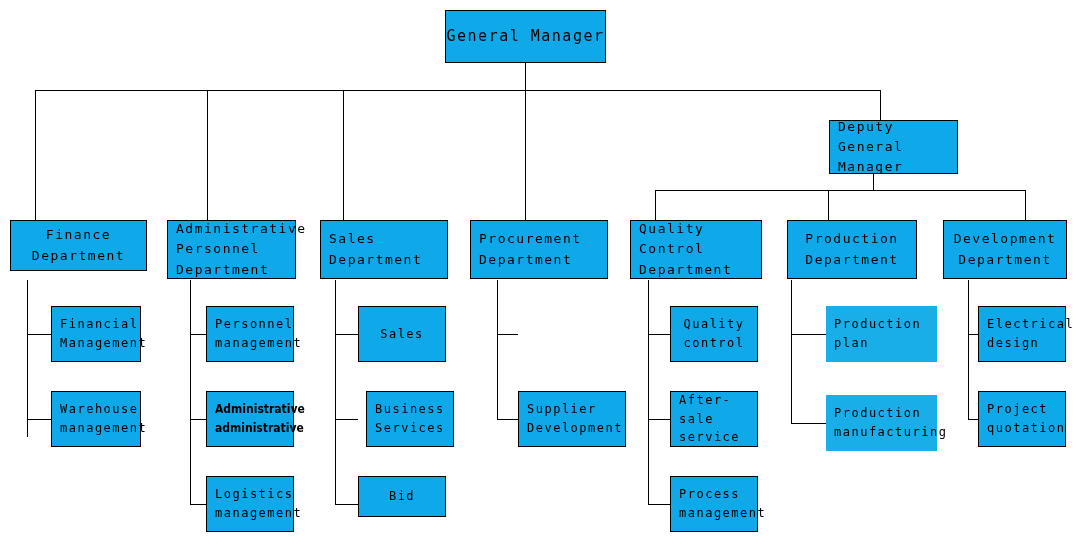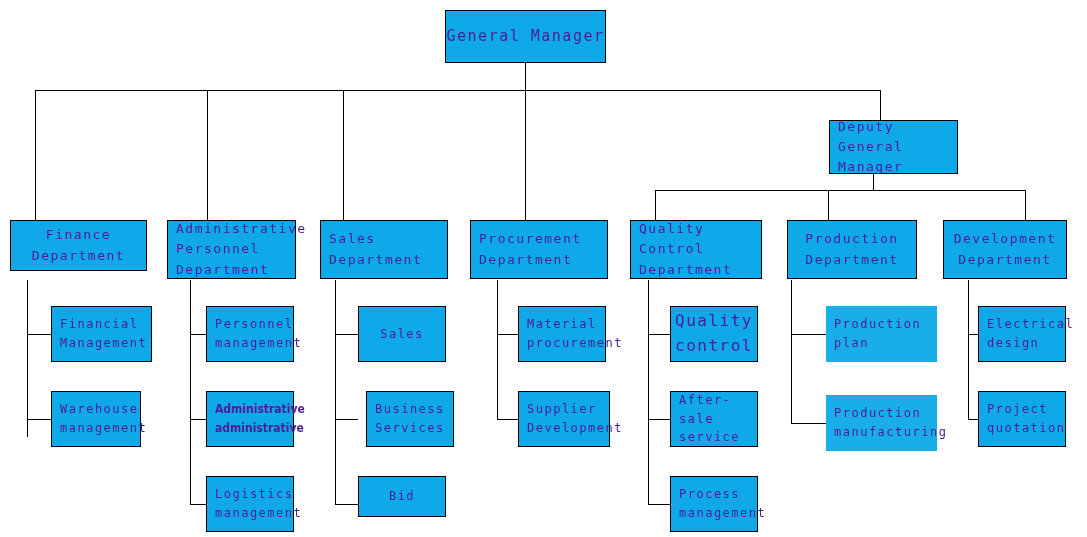--- a/index.html
+++ b/index.html
@@ -15,21 +15,21 @@
     width: 1087px;
     height: 537px;
     background: #ffffff;
     overflow: hidden;
   }
   
   .node {
     position: absolute;
     box-sizing: border-box;
     background: #0fa8e8;
-    color: #4c1d95;
+    color: #000000;
     font-family: "DejaVu Sans Mono", monospace;
     letter-spacing: 1.5px;
     line-height: 1.55;
     z-index: 3;
     display: flex;
     flex-direction: column;
     justify-content: center;
     white-space: pre-line;
   }
   .node.bordered {
@@ -56,21 +56,21 @@
     align-items: flex-start;
     text-align: left;
     padding-left: 8px;
   }
   .node.lvl2.centered {
     align-items: center;
     text-align: center;
     padding-left: 0;
   }
   .node.lvl2.big {
-    font-size: 16px;
+    font-size: 12px;
   }
   .node.lvl2.condensed {
     font-family: "Liberation Sans Narrow", "DejaVu Sans Condensed",
                  "DejaVu Sans Mono", monospace;
     letter-spacing: 0px;
     font-weight: bold;
     font-size: 12px;
   }
   .node.lvl2.noborder {
     border: none;
@@ -160,40 +160,38 @@
 
   <div class="node lvl1 bordered" style="left:630px; top:220px; width:132px; height:59px;">Quality Control
 Department</div>
 
   <div class="node lvl1 bordered centered" style="left:787px; top:220px; width:130px; height:59px;">Production
 Department</div>
 
   <div class="node lvl1 bordered centered" style="left:943px; top:220px; width:124px; height:59px;">Development
 Department</div>
 
-  <div class="node lvl2 bordered" style="left:51px; top:306px; width:101px; height:56px;">Financial
+  <div class="node lvl2 bordered" style="left:51px; top:306px; width:90px; height:56px;">Financial
 Management</div>
   <div class="node lvl2 bordered" style="left:51px; top:391px; width:90px; height:56px;">Warehouse
 management</div>
 
   <div class="node lvl2 bordered" style="left:206px; top:306px; width:88px; height:56px;">Personnel
 management</div>
   <div class="node lvl2 bordered condensed" style="left:206px; top:391px; width:88px; height:56px;">Administrative
 administrative</div>
   <div class="node lvl2 bordered" style="left:206px; top:476px; width:88px; height:56px;">Logistics
 management</div>
 
   <div class="node lvl2 bordered centered" style="left:358px; top:306px; width:88px; height:56px;">Sales</div>
   <div class="node lvl2 bordered" style="left:358px; top:391px; width:88px; height:56px;margin-left:8px;">Business
 Services</div>
   <div class="node lvl2 bordered centered" style="left:358px; top:476px; width:88px; height:41px;">Bid</div>
 
-  <div class="node lvl2 bordered" style="left:518px; top:306px; width:88px; height:56px;">Material
-procurement</div>
-  <div class="node lvl2 bordered" style="left:518px; top:391px; width:92px; height:56px;">Supplier
+  <div class="node lvl2 bordered" style="left:518px; top:391px; width:108px; height:56px;">Supplier
 Development</div>
 
   <div class="node lvl2 bordered big centered" style="left:670px; top:306px; width:88px; height:56px;">Quality
 control</div>
   <div class="node lvl2 bordered" style="left:670px; top:391px; width:88px; height:56px;">After-sale
 service</div>
   <div class="node lvl2 bordered" style="left:670px; top:476px; width:88px; height:56px;">Process
 management</div>
 
   <div class="node lvl2 noborder" style="left:826px; top:306px; width:111px; height:56px;">Production

